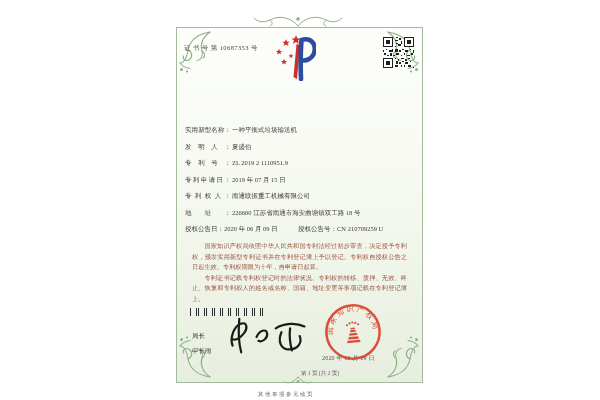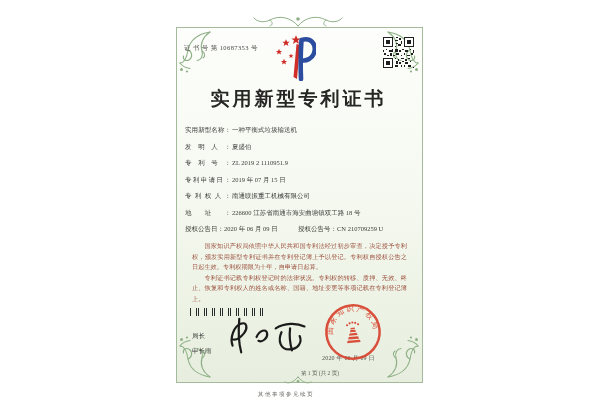--- a/index.html
+++ b/index.html
@@ -118,21 +118,20 @@
       <path d="M2,16h3v3h-3z"></path>
     <path d="M9,0h1v1h-1z M11,1h1v1h-1z M8,2h2v1h-2z M12,3h1v2h-1z M9,4h1v1h-1z M10,5h2v1h-2z M8,6h1v1h-1z
              M0,9h1v1h-1z M2,8h1v1h-1z M4,9h2v1h-2z M6,8h1v2h-1z M8,8h2v2h-2z M11,9h1v1h-1z M13,8h1v1h-1z
              M15,9h2v1h-2z M18,8h1v1h-1z M20,9h1v2h-1z M1,11h1v1h-1z M3,12h1v1h-1z M5,11h1v2h-1z M7,12h1v1h-1z
              M9,11h2v1h-2z M12,12h1v1h-1z M14,11h1v1h-1z M16,12h2v1h-2z M19,11h1v1h-1z M8,14h1v1h-1z
              M10,15h1v1h-1z M12,14h2v1h-2z M15,15h1v1h-1z M17,14h1v1h-1z M9,16h1v2h-1z M11,17h1v1h-1z
              M13,16h1v1h-1z M15,17h2v1h-2z M18,16h1v1h-1z M8,19h2v1h-2z M12,19h1v1h-1z M14,19h1v1h-1z
              M17,19h2v1h-2z M20,20h1v1h-1z"></path>
   </svg>
 
-  <div class="title">实用新型专利证书</div>
 
   <div class="fields">
     <div class="field-row">
       <span class="flabel">实用新型名称：</span><span class="fvalue">一种平衡式垃圾输送机</span>
     </div>
     <div class="field-row">
       <span class="flabel">发明人：</span><span class="fvalue">夏盛伯</span>
     </div>
     <div class="field-row">
       <span class="flabel">专利号：</span><span class="fvalue">ZL 2019 2 1110951.9</span>

